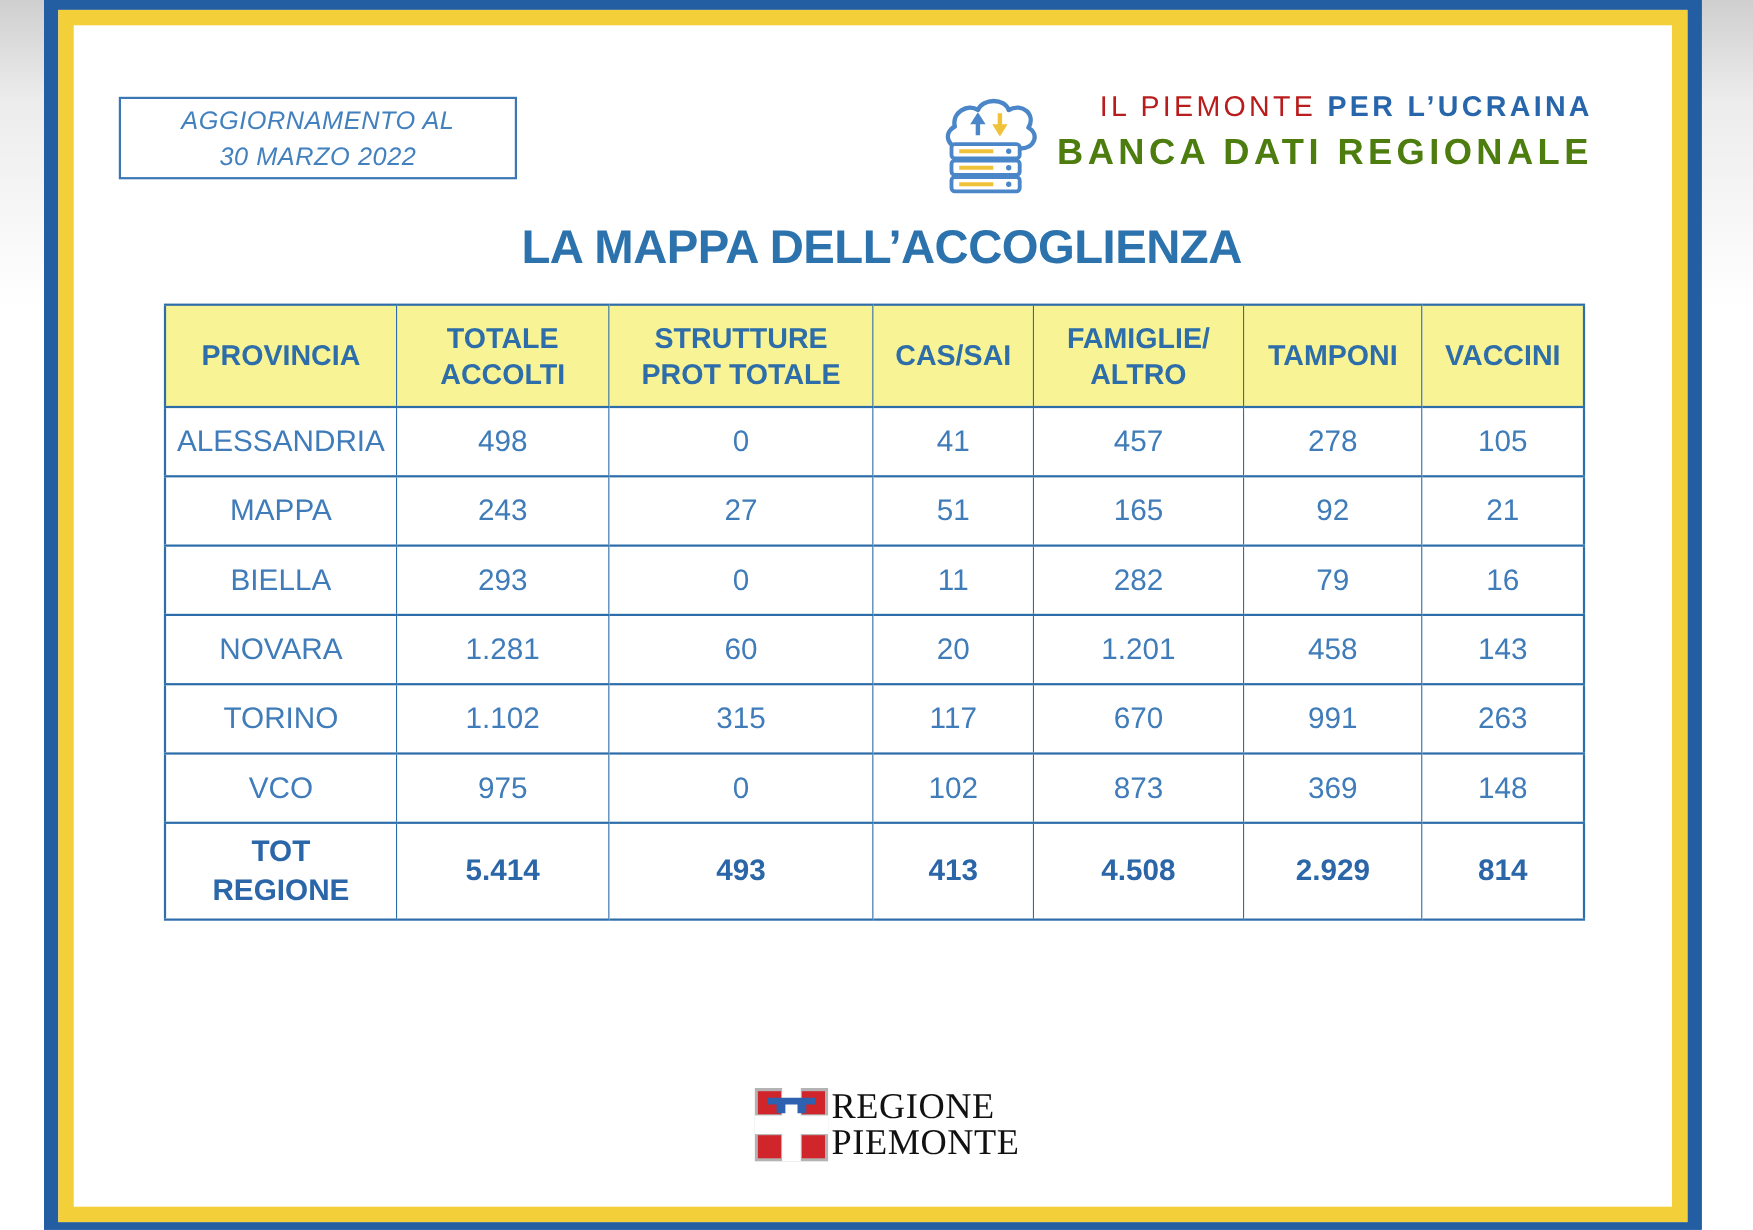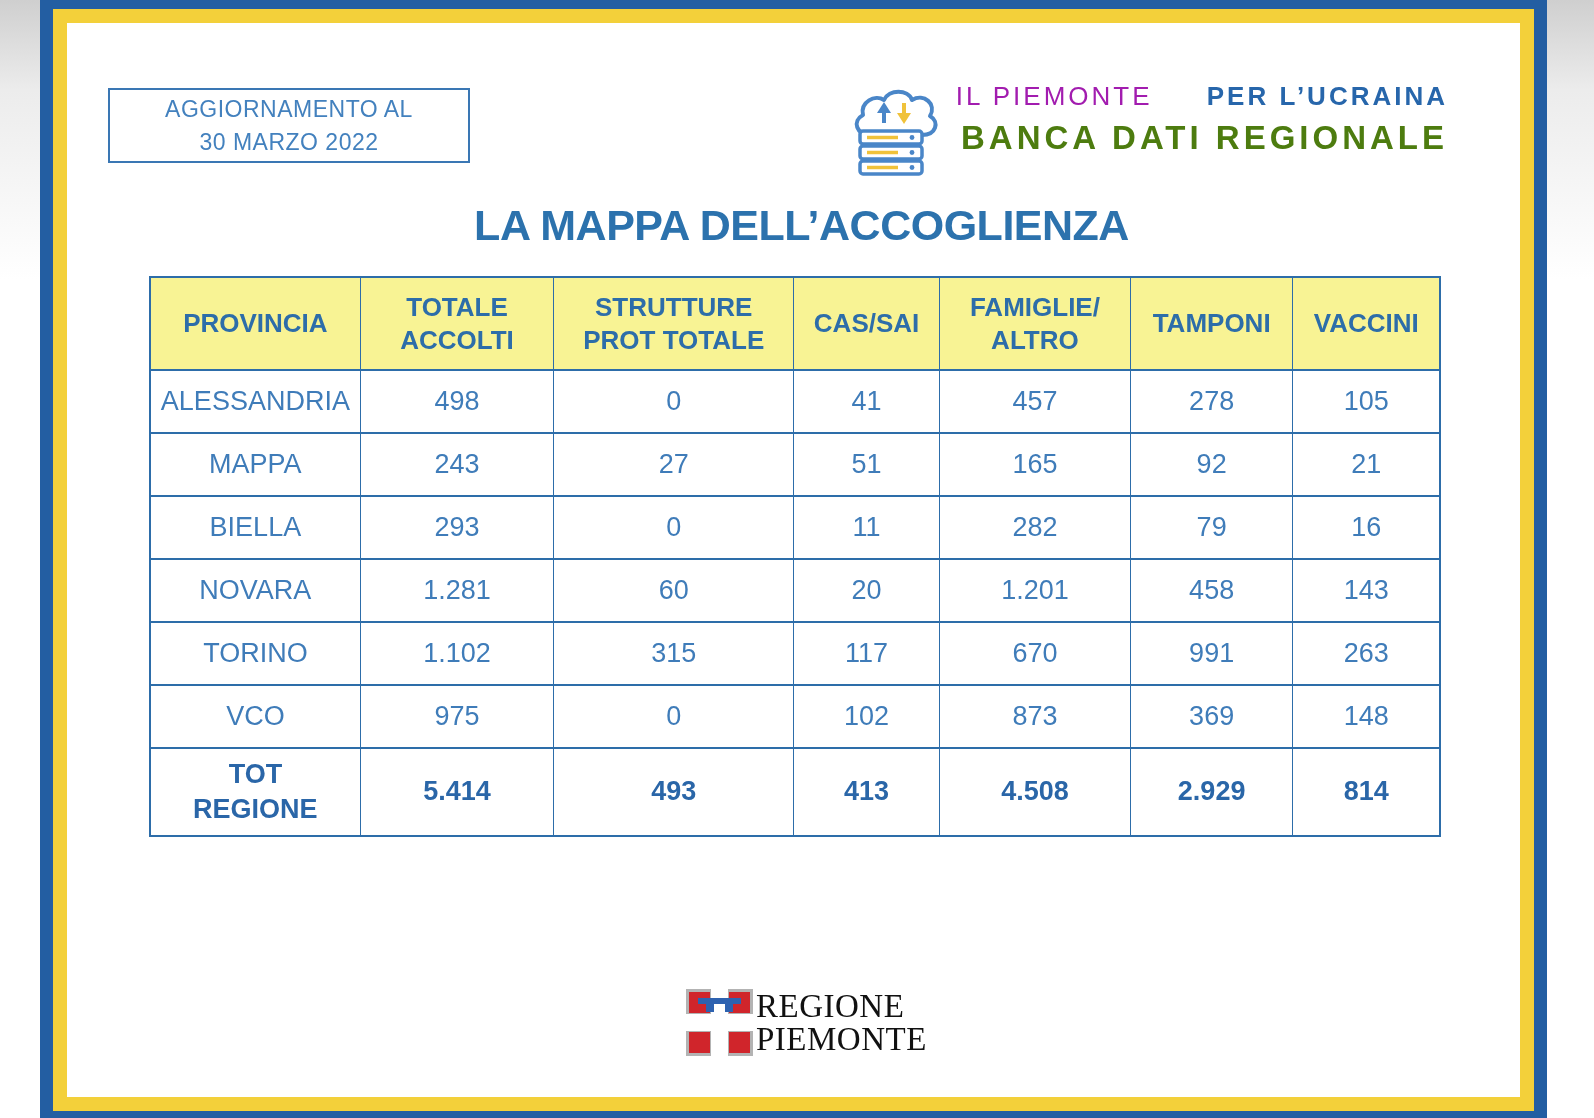--- a/index.html
+++ b/index.html
@@ -21,29 +21,30 @@
     border:14px solid #f3d03a; background:#ffffff;
   }
 
   
   .update-box {
     position:absolute; left:41px; top:65px; width:362px; height:75px;
     border:2px solid #3a77b4; display:flex; flex-direction:column;
     align-items:center; justify-content:center;
     font-size:23px; line-height:1.4; color:#4381be; letter-spacing:0.5px;
     text-align:center;
+    font-style:italic;
   }
 
   
   .brand { position:absolute; right:72px; top:58px; display:flex; align-items:flex-start; }
   .brand-icon { position:relative; margin-right:14px; margin-top:6px; }
   .brand-text { text-align:right; }
   .brand-line1 { font-size:26px; letter-spacing:3px; white-space:nowrap; }
-  .brand-line1 .lt { color:#a21caf; font-weight:normal; }
-  .brand-line1 .bd { color:#2766ab; font-weight:bold;margin-left:44px; }
+  .brand-line1 .lt { color:#b91c1c; font-weight:normal; }
+  .brand-line1 .bd { color:#2766ab; font-weight:bold; }
   .brand-line2 {
     font-size:33px; font-weight:bold; letter-spacing:4px; color:#4d7c0f;
     margin-top:7px; white-space:nowrap;
   }
 
   
   .page-title {
     position:absolute; left:0; right:0; top:178px; text-align:center;
     font-size:43px; font-weight:bold; color:#2c72ad; letter-spacing:-0.5px;padding-left:16px;
   }

